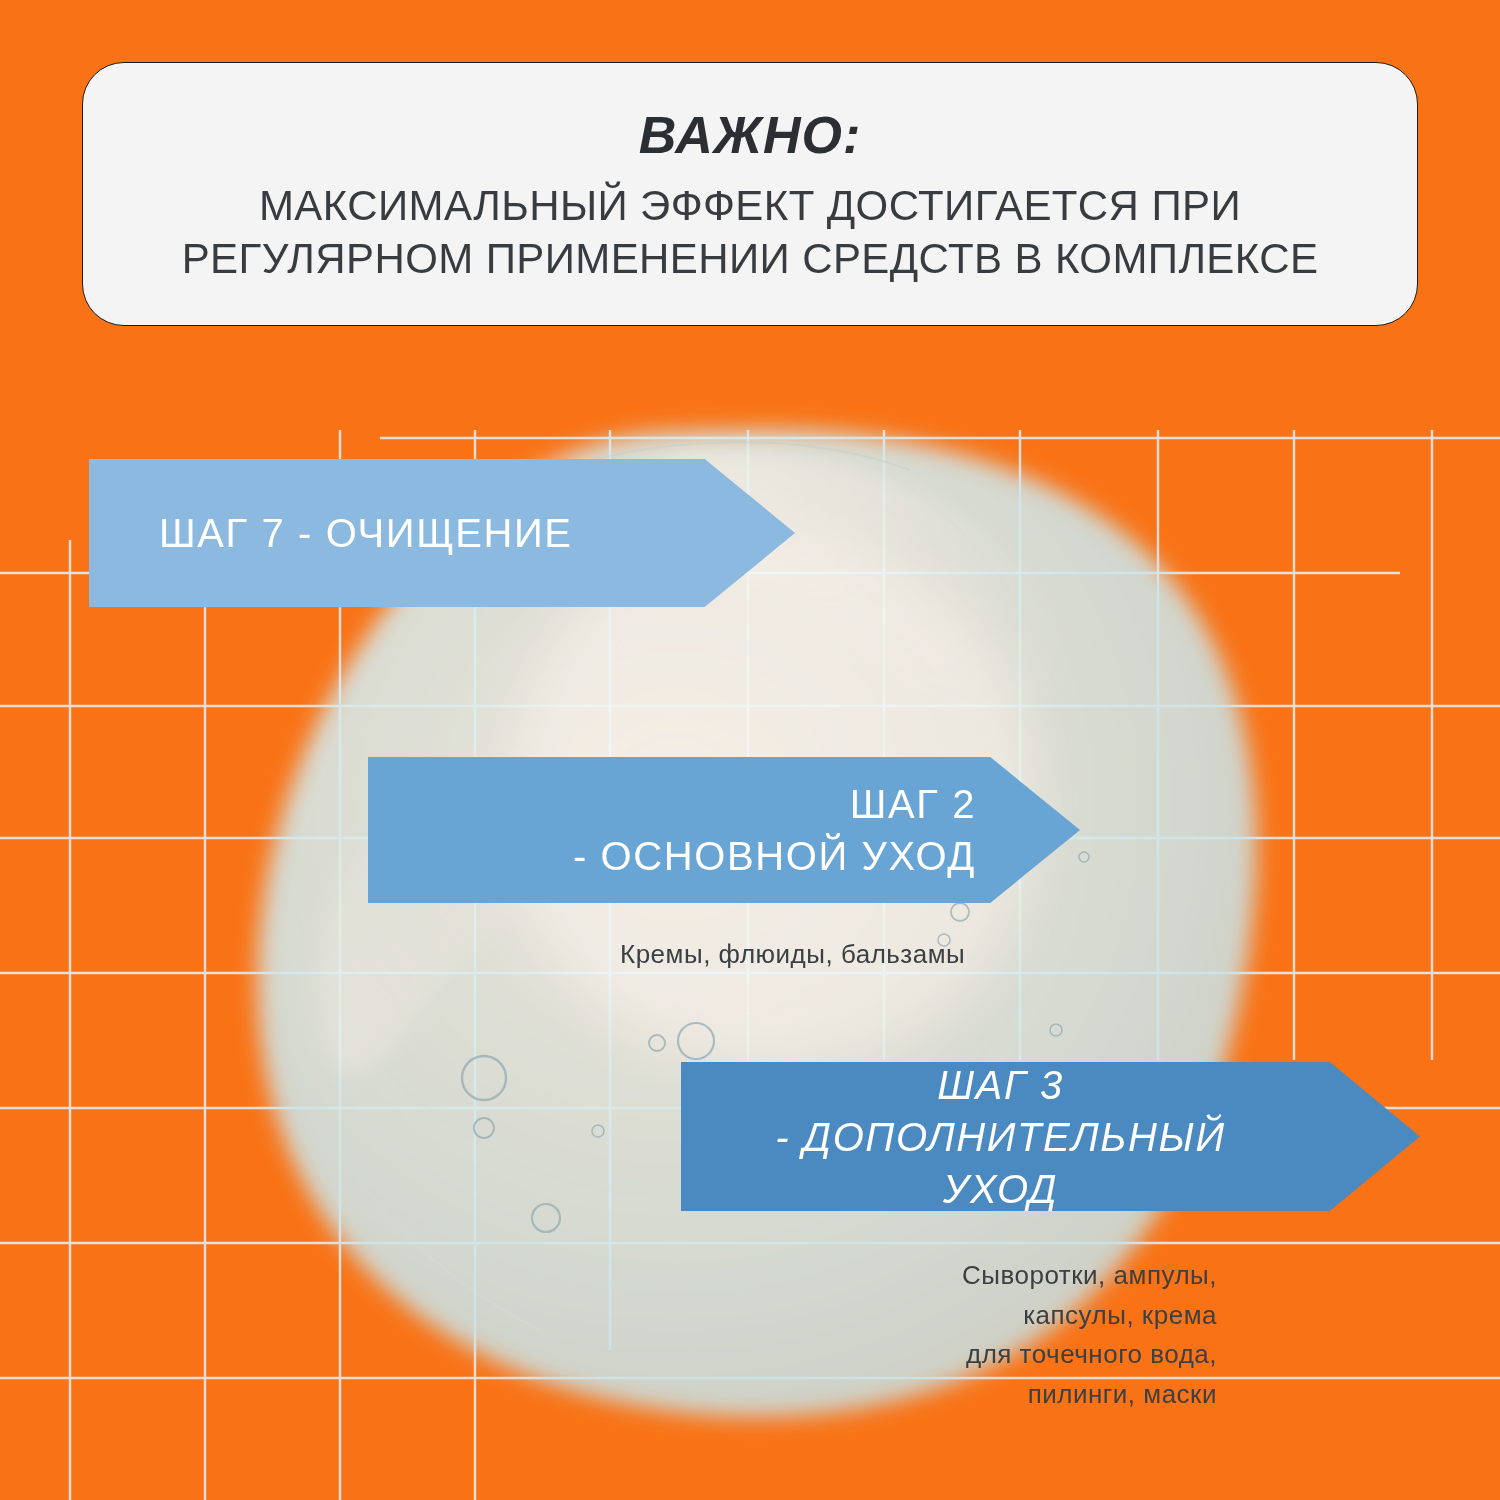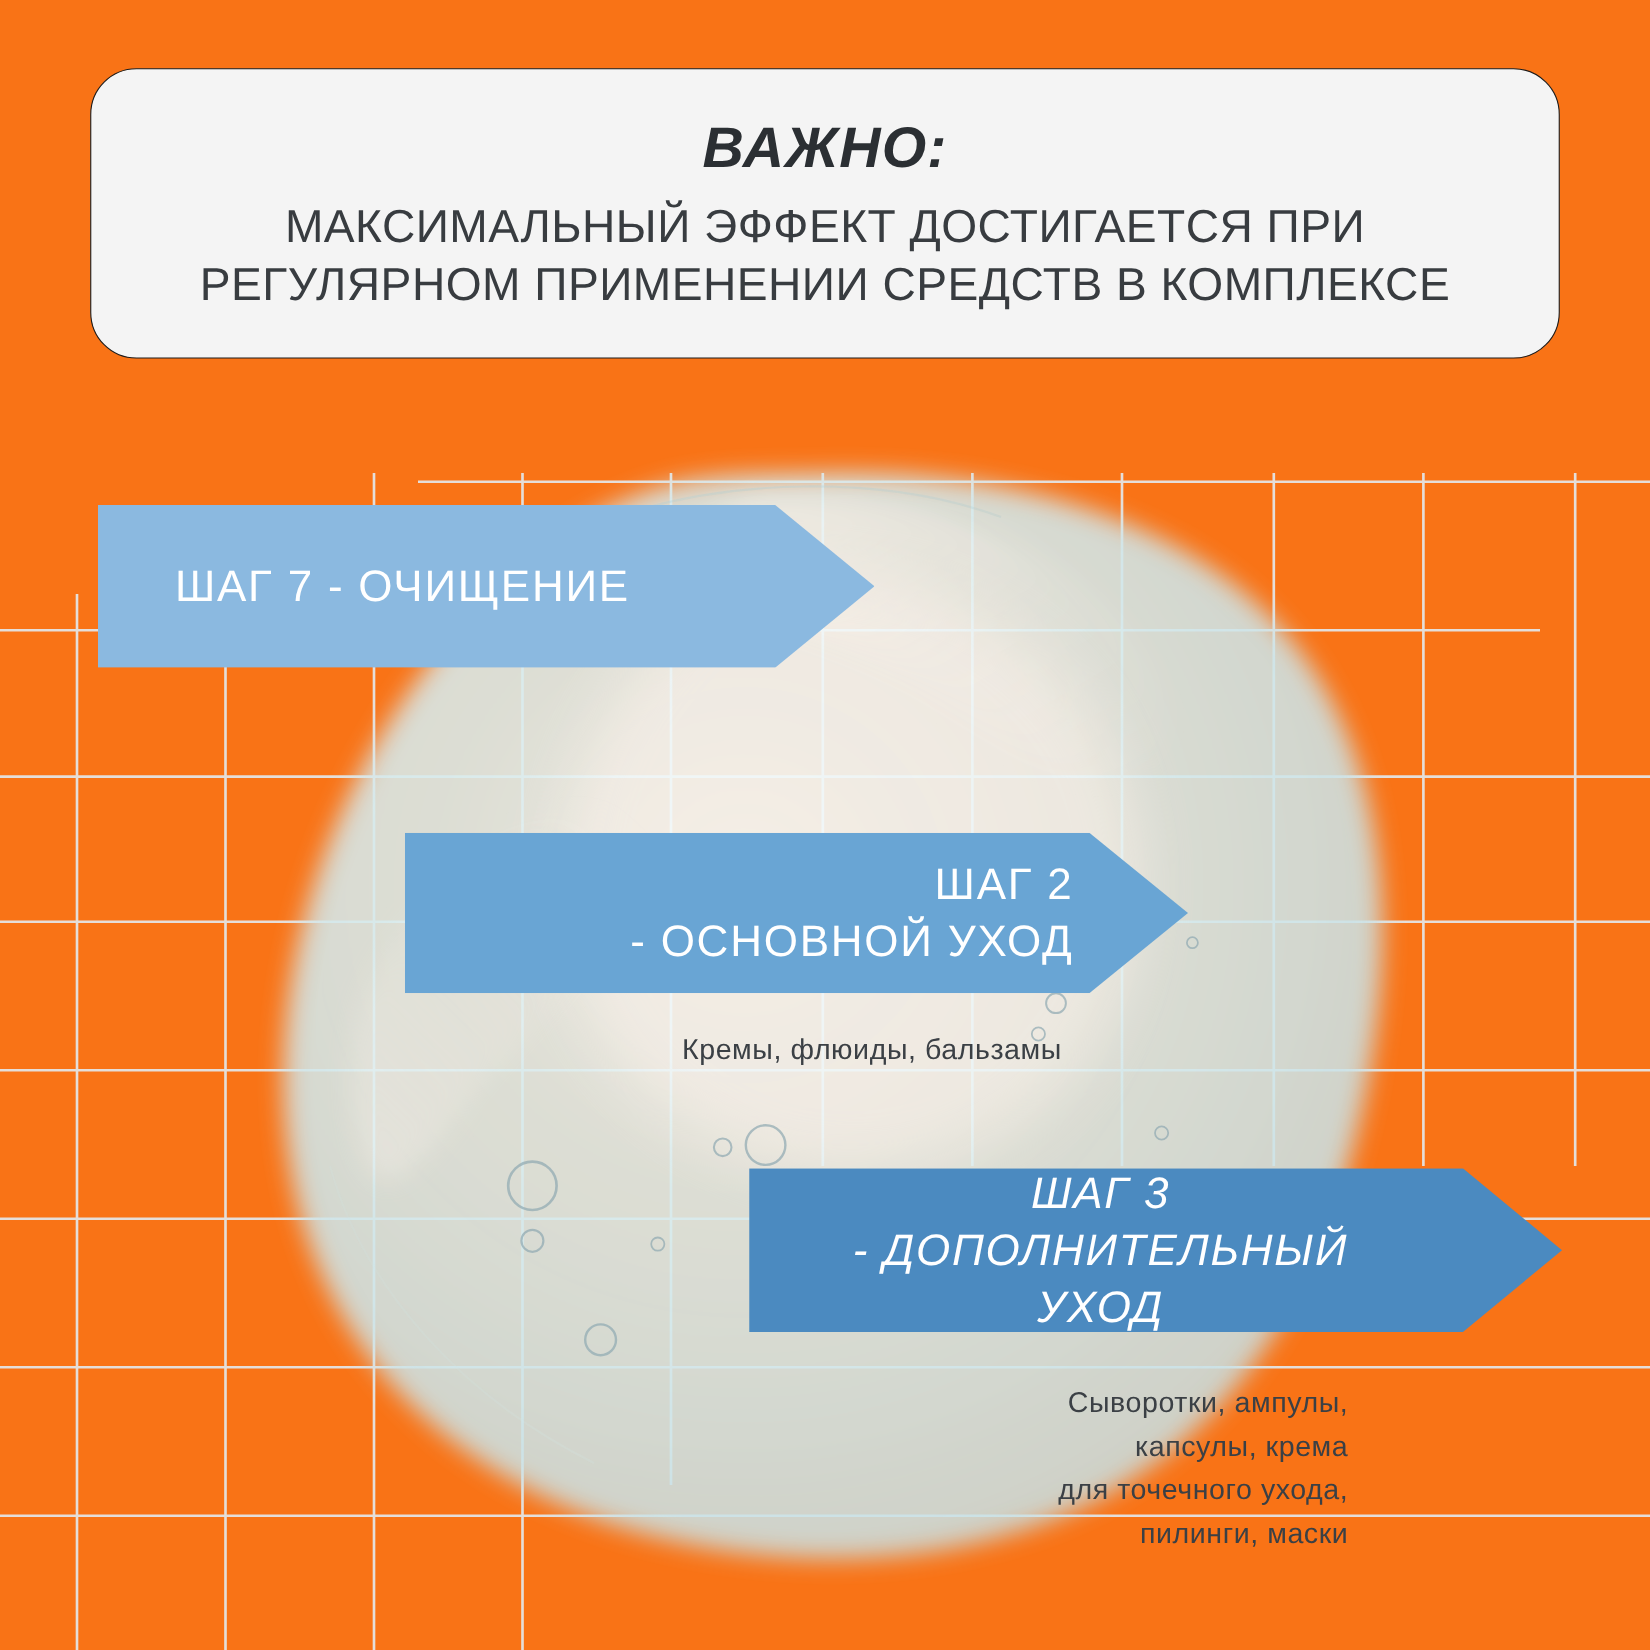--- a/index.html
+++ b/index.html
@@ -259,17 +259,17 @@
   <div id="step-3" class="step-arrow">
     <div class="label">
       <span class="l">ШАГ 3</span>
       <span class="l">- ДОПОЛНИТЕЛЬНЫЙ</span>
       <span class="l">УХОД</span>
     </div>
   </div>
   <div id="caption-3" class="caption">
     <span class="l">Сыворотки, ампулы,</span>
     <span class="l">капсулы, крема</span>
-    <span class="l">для точечного ухода,</span>
+    <span class="l">для точечного вода,</span>
     <span class="l">пилинги, маски</span>
   </div>
 
 </div>
 
 </body></html>

